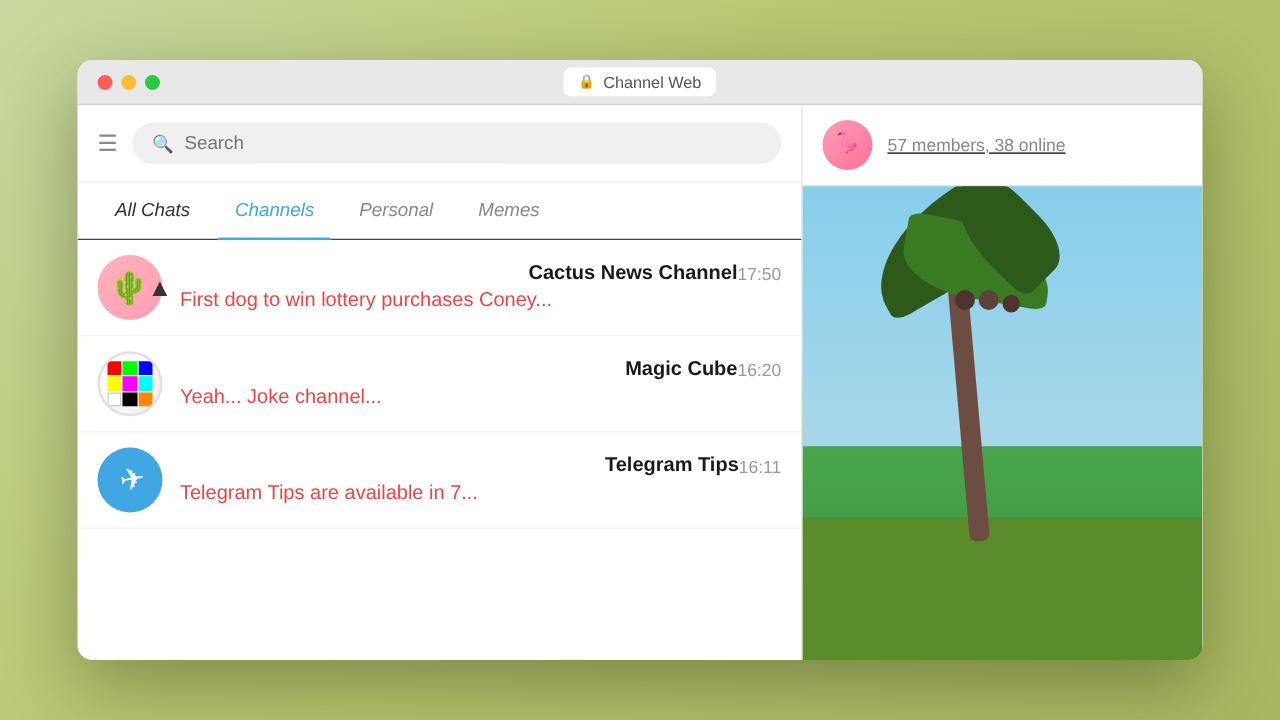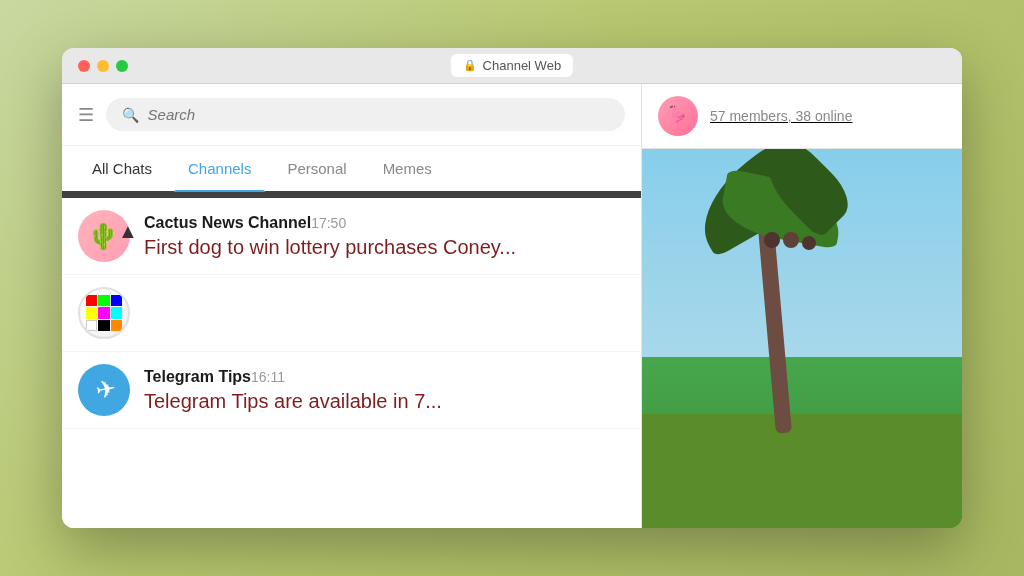--- a/index.html
+++ b/index.html
@@ -110,28 +110,28 @@
 
     .search-icon-inner { color: #999; font-size: 14px; }
 
     .search-input {
       background: transparent;
       border: none;
       outline: none;
       font-size: 15px;
       color: #999;
       width: 100%;
+    }
+
+    .tabs-row {
+      display: flex;
+      padding: 0 16px;
+      border-bottom: 1px solid #404040;
+      gap: 8px;
       font-style: italic;
-    }
-
-    .tabs-row {
-      display: flex;
-      padding: 0 16px;
-      border-bottom: 7px solid #404040;
-      gap: 8px;
     }
 
     .tab-item {
       padding: 14px 14px;
       font-size: 15px;
       cursor: pointer;
       color: #888;
       position: relative;
       white-space: nowrap;
     }
@@ -202,40 +202,40 @@
       transform: rotate(-10deg) translateX(2px);
     }
 
     .chat-info {
       flex: 1;
       min-width: 0;
     }
 
     .chat-name-row {
       display: flex;
-      justify-content: flex-start;
+      justify-content: flex-end;
       align-items: center;
       margin-bottom: 4px;
     }
 
     .chat-name {
       font-size: 16px;
       font-weight: 600;
       color: #1a1a1a;
     }
 
     .chat-time {
       font-size: 14px;
       color: #999;
       flex-shrink: 0;
     }
 
     .chat-preview {
-      font-size: 20px;
-      color: #7f1d1d;
+      font-size: 16px;
+      color: #ef4444;
       white-space: nowrap;
       overflow: hidden;
       text-overflow: ellipsis;
     }
 
     
     .right-panel {
       flex: 1;
       background: #e8e0d0;
       display: flex;
@@ -367,20 +367,27 @@
               <span style="background:#00ff00;display:block;"></span>
               <span style="background:#0000ff;display:block;"></span>
               <span style="background:#ffff00;display:block;"></span>
               <span style="background:#ff00ff;display:block;"></span>
               <span style="background:#00ffff;display:block;"></span>
               <span style="background:#ffffff;display:block;border:1px solid #ccc;"></span>
               <span style="background:#000000;display:block;"></span>
               <span style="background:#ff8800;display:block;"></span>
             </div>
           </div>
+          <div class="chat-info">
+            <div class="chat-name-row">
+              <span class="chat-name">Magic Cube</span>
+              <span class="chat-time">16:20</span>
+            </div>
+            <div class="chat-preview">Yeah... Joke channel...</div>
+          </div>
         </div>
 
         <div class="chat-item">
           <div class="avatar avatar-telegram">
             <span class="telegram-send-icon">✈</span>
           </div>
           <div class="chat-info">
             <div class="chat-name-row">
               <span class="chat-name">Telegram Tips</span>
               <span class="chat-time">16:11</span>

